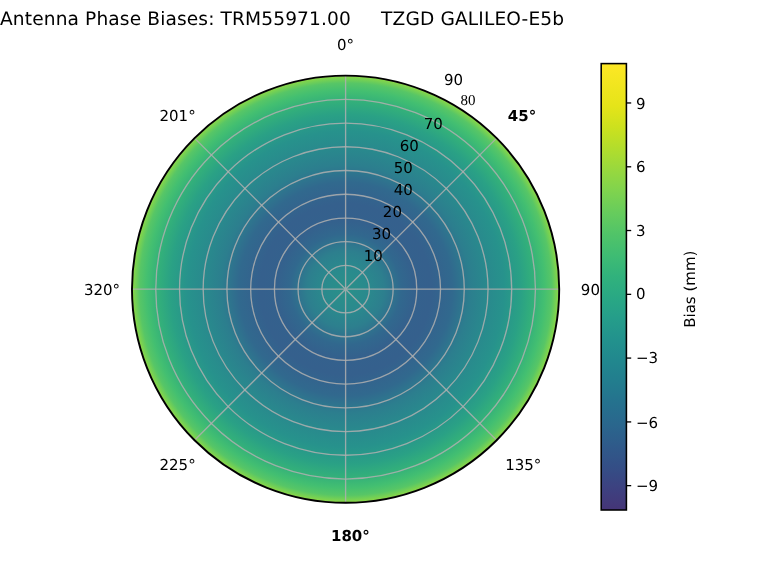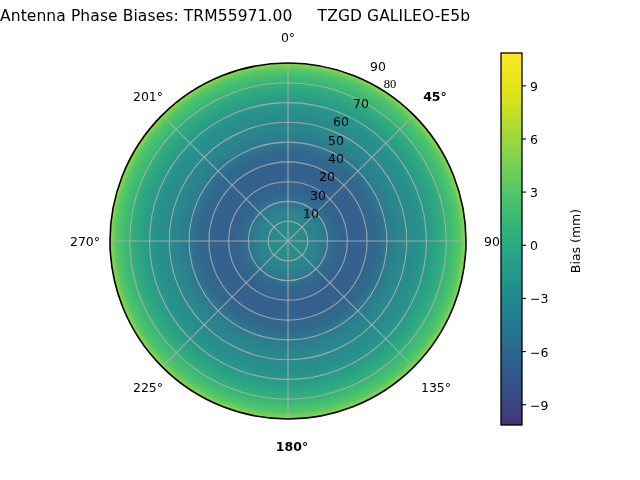--- a/index.html
+++ b/index.html
@@ -128,21 +128,21 @@
       <circle cx="288" cy="241" r="178" fill="none" stroke="#000000" stroke-width="1.6"></circle>
     </svg>
 
     
     <span class="angle-label" style="left:288px; top:37px;">0°</span>
     <span class="angle-label" style="left:435px; top:96px;font-weight:bold;">45°</span>
     <span class="angle-label" style="left:492px; top:241px;">90</span>
     <span class="angle-label" style="left:436px; top:387px;">135°</span>
     <span class="angle-label" style="left:292px; top:446px;font-weight:bold;">180°</span>
     <span class="angle-label" style="left:148px; top:387px;">225°</span>
-    <span class="angle-label" style="left:85px;  top:241px;">270°</span>
+    <span class="angle-label" style="left:85px;  top:241px;">320°</span>
     <span class="angle-label" style="left:148px; top:96px;">201°</span>
 
     
     <span class="radial-label" style="left:311px; top:213px;">10</span>
     <span class="radial-label" style="left:318px; top:195px;">30</span>
     <span class="radial-label" style="left:327px; top:176px;">20</span>
     <span class="radial-label" style="left:336px; top:158px;">40</span>
     <span class="radial-label" style="left:336px; top:140px;">50</span>
     <span class="radial-label" style="left:341px; top:121px;">60</span>
     <span class="radial-label" style="left:361px; top:103px;">70</span>

